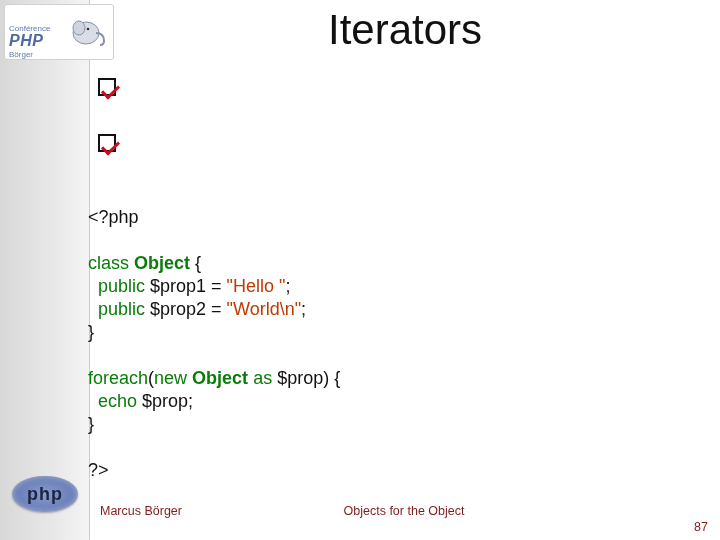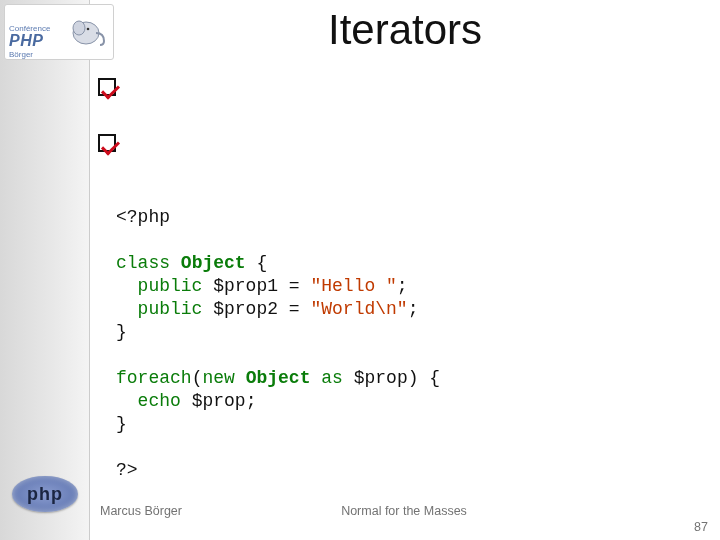--- a/index.html
+++ b/index.html
@@ -81,35 +81,35 @@
   .body-text {
     position: absolute;
     left: 132px; top: 74px; right: 12px;
     font-size: 20px;
     line-height: 1.32;
     color: #111;
   }
   .body-text .mono { font-family: "Courier New", monospace; }
   .code {
     position: absolute;
-    left: 116px; top: 206px; right: 16px;
-    font-family: Liberation Mono, monospace;
+    left: 88px; top: 206px; right: 16px;
+    font-family: Liberation Sans, sans-serif;
     font-size: 18px;
     line-height: 1.28;
     white-space: pre;
     color: #111;
   }
   .kw  { color: #0a7c0a; }
   .cls { color: #0a7c0a; font-weight: bold; }
   .str { color: #c03a00; }
   .footer {
     position: absolute;
     left: 100px; right: 12px; bottom: 6px;
     font-size: 12.5px;
-    color: #737373;
+    color: #7f1d1d;
     display: flex;
     justify-content: flex-start;
   }
   .footer .mid { position:absolute; left:0; right:0; text-align:center; }
   .footer .right { margin-left:auto;margin-top:16px; }
 </style>
 </head>
 <body>
 
 <div class="sidebar"></div>
@@ -148,15 +148,15 @@
 <span>}</span>
 
 <span class="kw">foreach</span><span>(</span><span class="kw">new</span><span> </span><span class="cls">Object</span><span> </span><span class="kw">as</span><span> $prop) {</span>
 <span class="kw">  echo </span><span>$prop;</span>
 <span>}</span>
 
 <span>?&gt;</span></div>
 
 <div class="footer">
   <span>Marcus Börger</span>
-  <span class="mid">Normal for the Masses</span>
+  <span class="mid">Objects for the Object</span>
   <span class="right">87</span>
 </div>
 
 </body></html>

